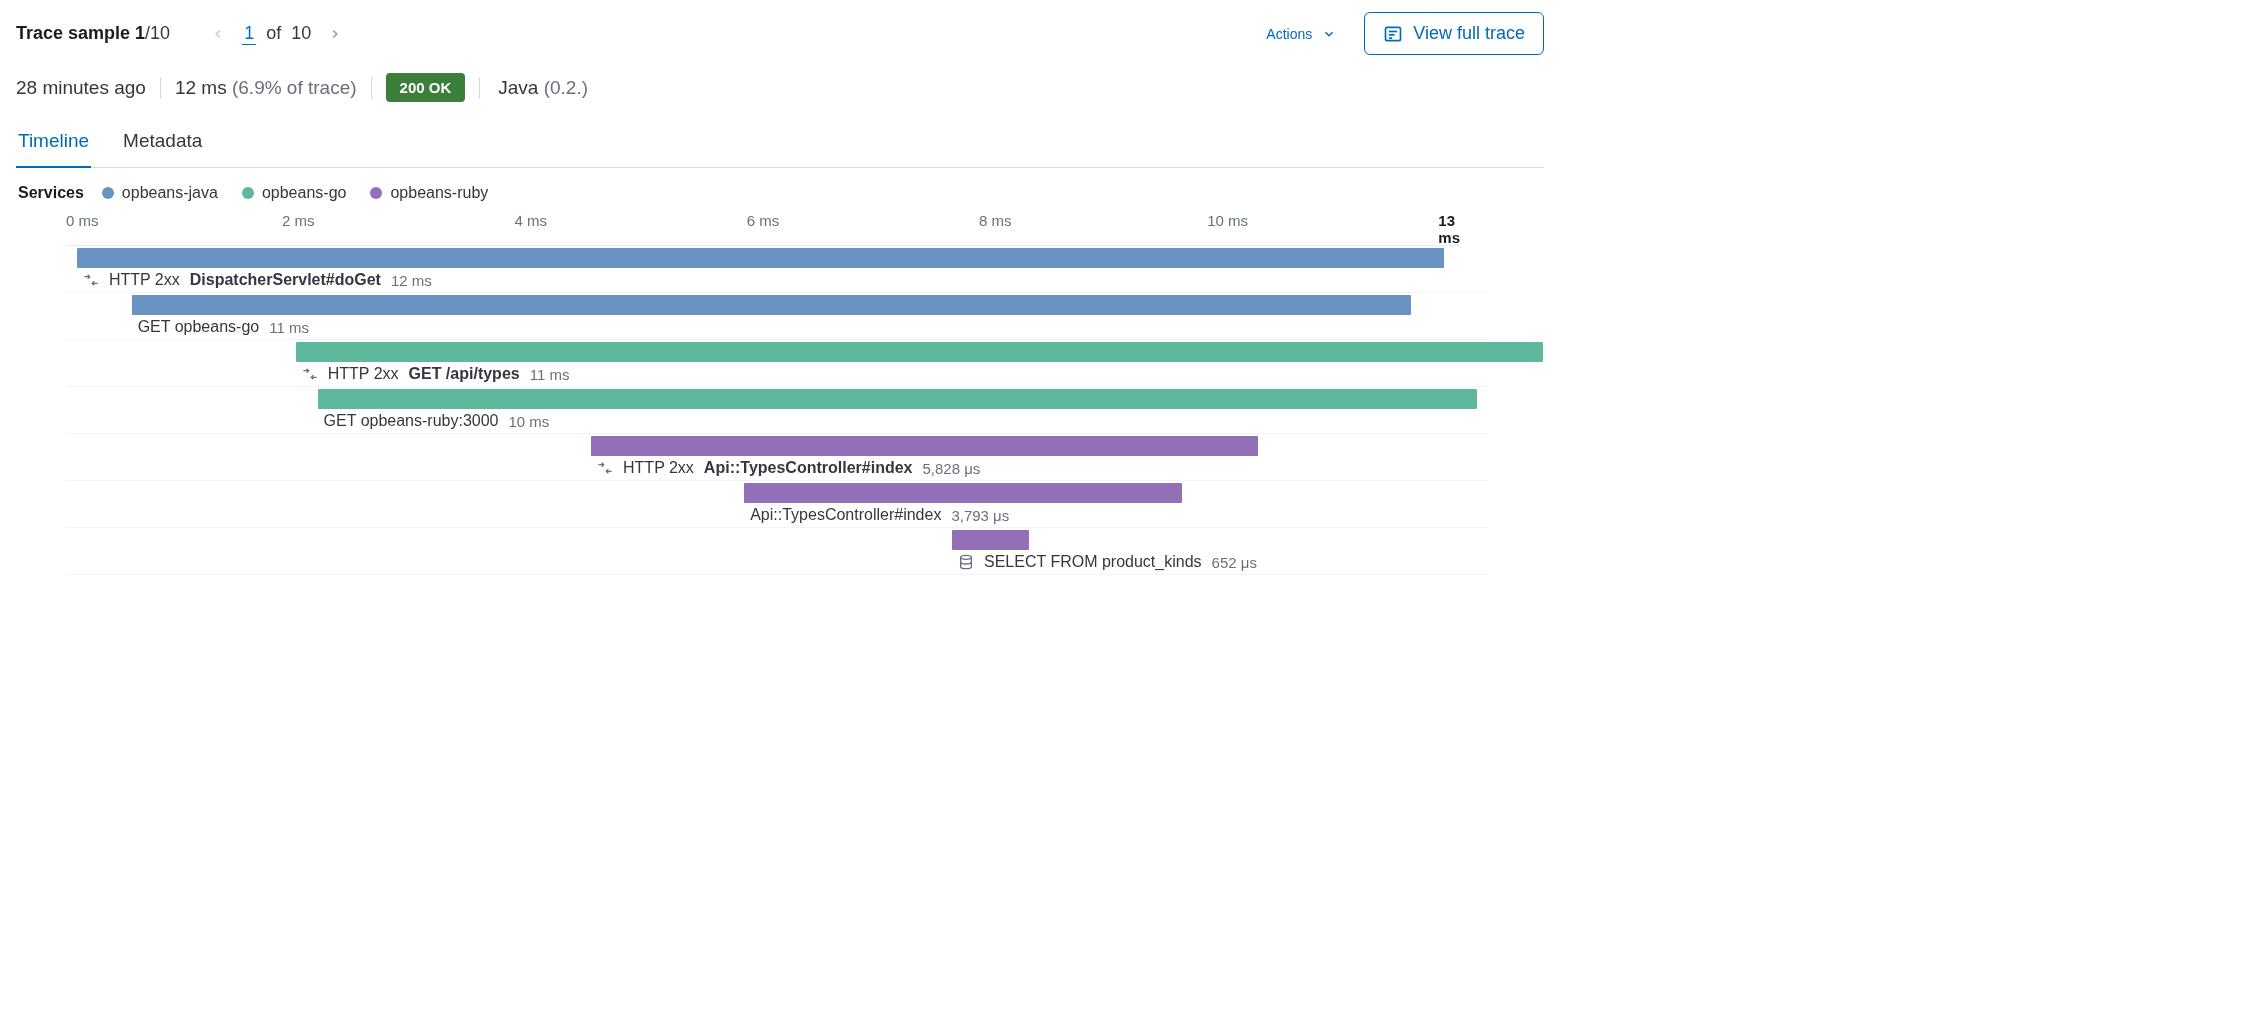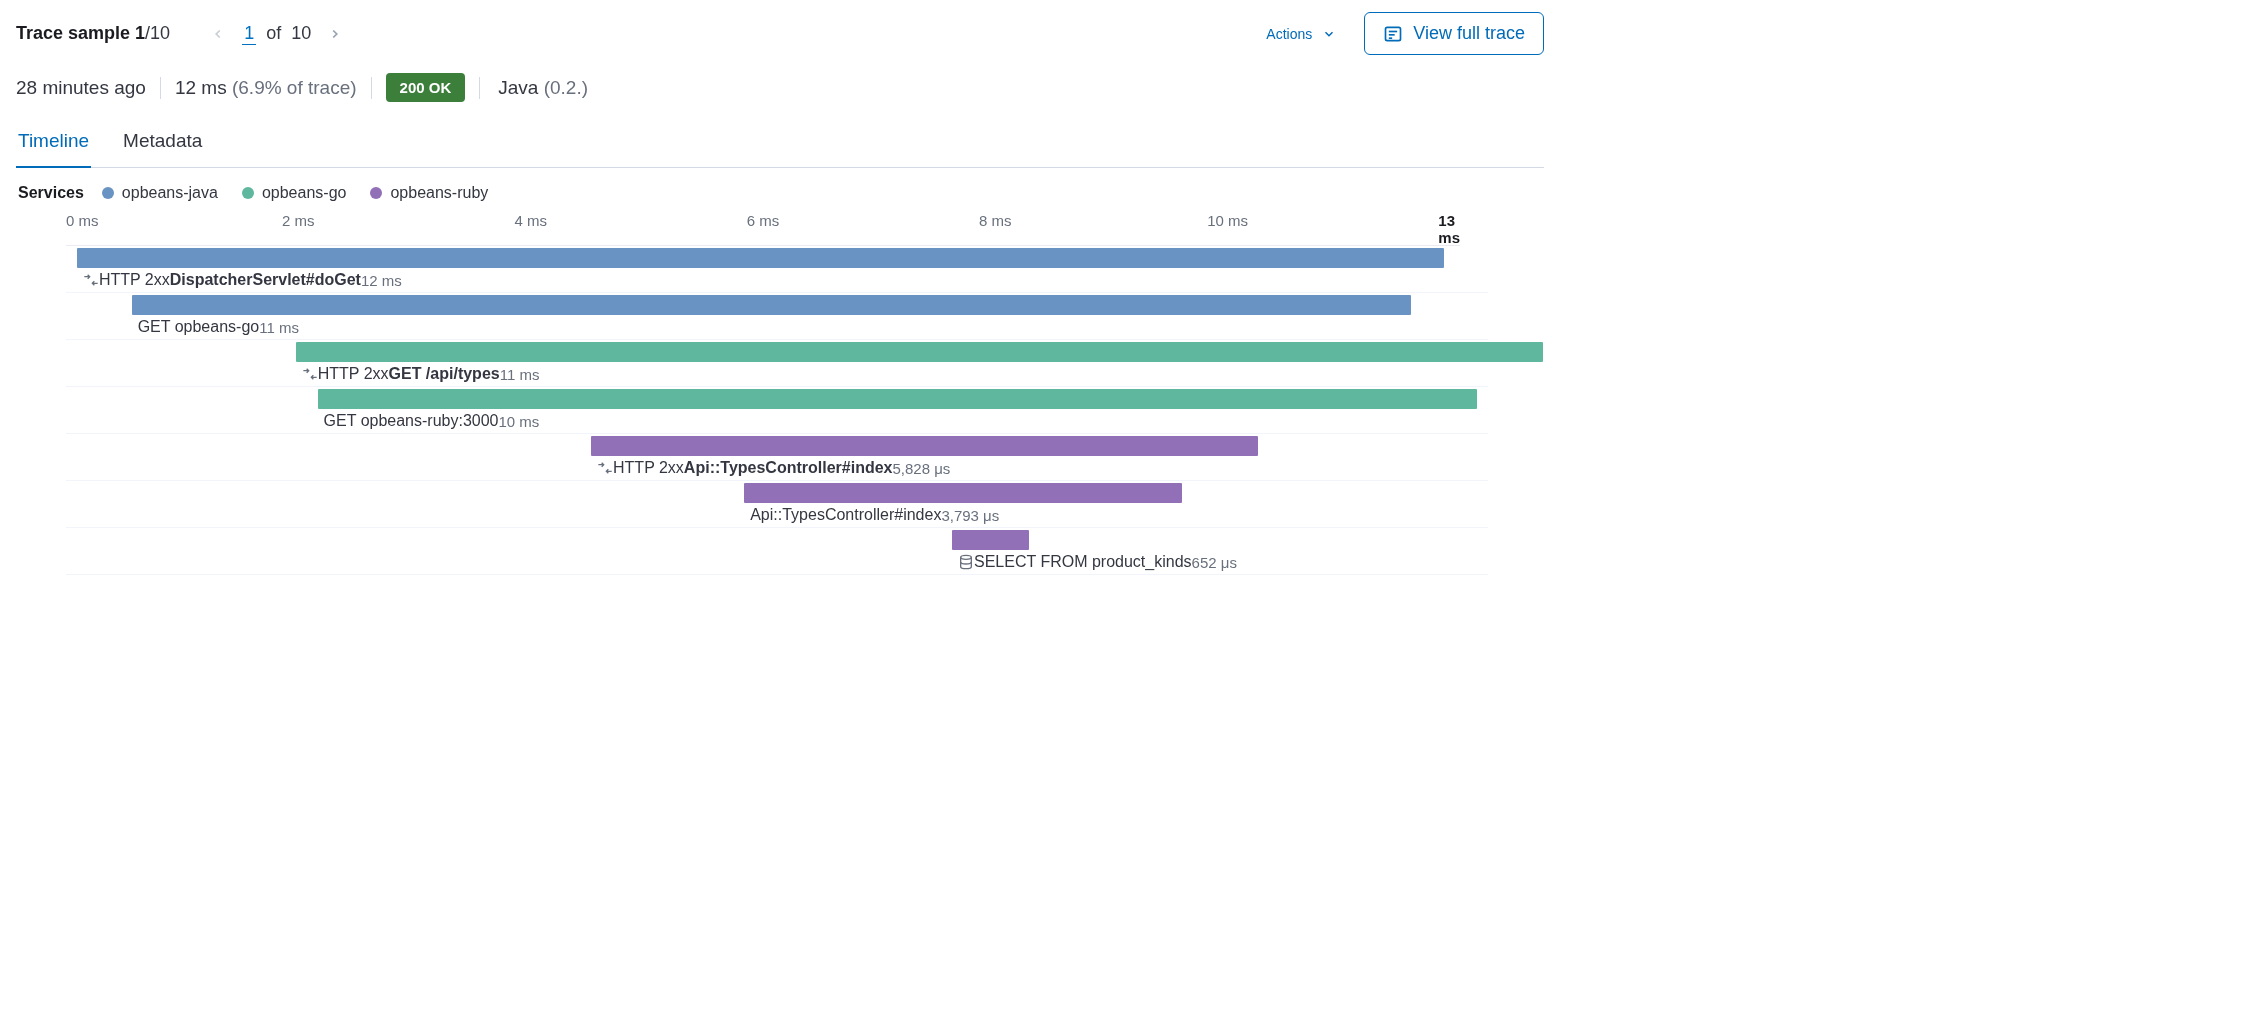--- a/index.html
+++ b/index.html
@@ -99,21 +99,21 @@
   
   .waterfall { margin-left: 50px; margin-right: 56px; }
   .row {
     border-bottom: 1px solid #f1f4fa; padding: 2px 0 3px 0;
   }
   .bar-wrap { position: relative; height: 20px; }
   .bar {
     position: absolute; top: 0; height: 20px; border-radius: 1px;
   }
   .label-line {
-    display: flex; align-items: center; padding-top: 3px;
+    display: flex; align-items: center; gap: 10px; padding-top: 3px;
     font-size: 16px; color: #343741;
   }
   .label-line .pre-icon { color: #69707d; display: inline-flex; }
   .label-line .status-txt { color: #343741; }
   .label-line .name { font-weight: 700; }
   .label-line .name.reg { font-weight: 400; }
   .label-line .dur { color: #69707d; font-size: 15px; }
 
   .c-java { background: #6893c2; }
   .c-go   { background: #5fb89e; }

